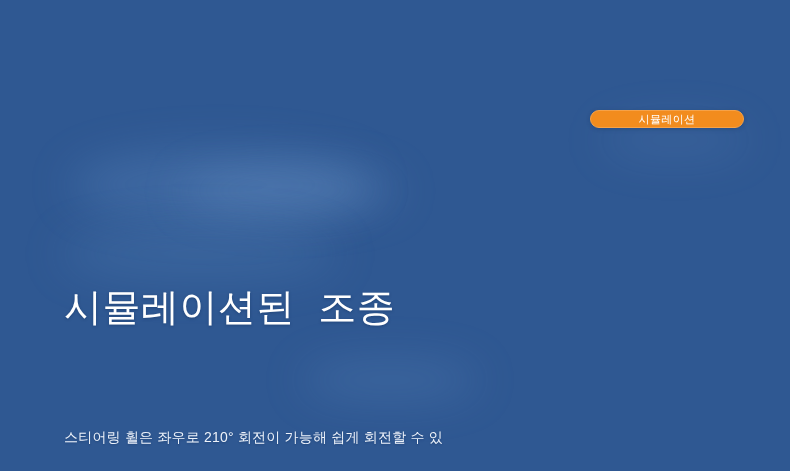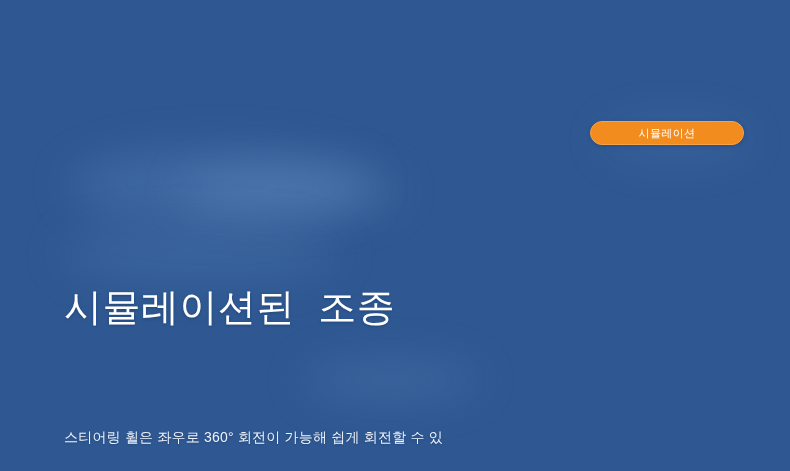--- a/index.html
+++ b/index.html
@@ -88,23 +88,23 @@
     text-shadow: 0 1px 2px rgba(10, 35, 75, 0.30);
     z-index: 3;
   }
   .body-copy .bd-line {
     display: block;
   }
 
   .cta-button {
     position: absolute;
     left: 590px;
-    top: 121px;
+    top: 110px;
     width: 154px;
-    height: 24px;
+    height: 18px;
     box-sizing: border-box;
     display: flex;
     align-items: center;
     justify-content: center;
     background: #f28c1e;
     border: 1px solid #f6a248;
     border-radius: 17px;
     color: #ffffff;
     font-size: 11px;
     font-weight: 400;
@@ -125,21 +125,21 @@
   <div class="haze haze-c"></div>
   <div class="haze haze-d"></div>
   <div class="haze haze-e"></div>
 
   <h1 class="headline">
     <span class="hl-line">시뮬레이션된 조종</span>
     
   </h1>
 
   <p class="body-copy">
-    <span class="bd-line">스티어링 휠은 좌우로 360° 회전이 가능해 쉽게 회전할 수 있</span>
+    <span class="bd-line">스티어링 휠은 좌우로 210° 회전이 가능해 쉽게 회전할 수 있</span>
     
   </p>
 
   <div class="cta-button">
     <span>시뮬레이션</span>
   </div>
 
 </div>
 
 </body></html>

